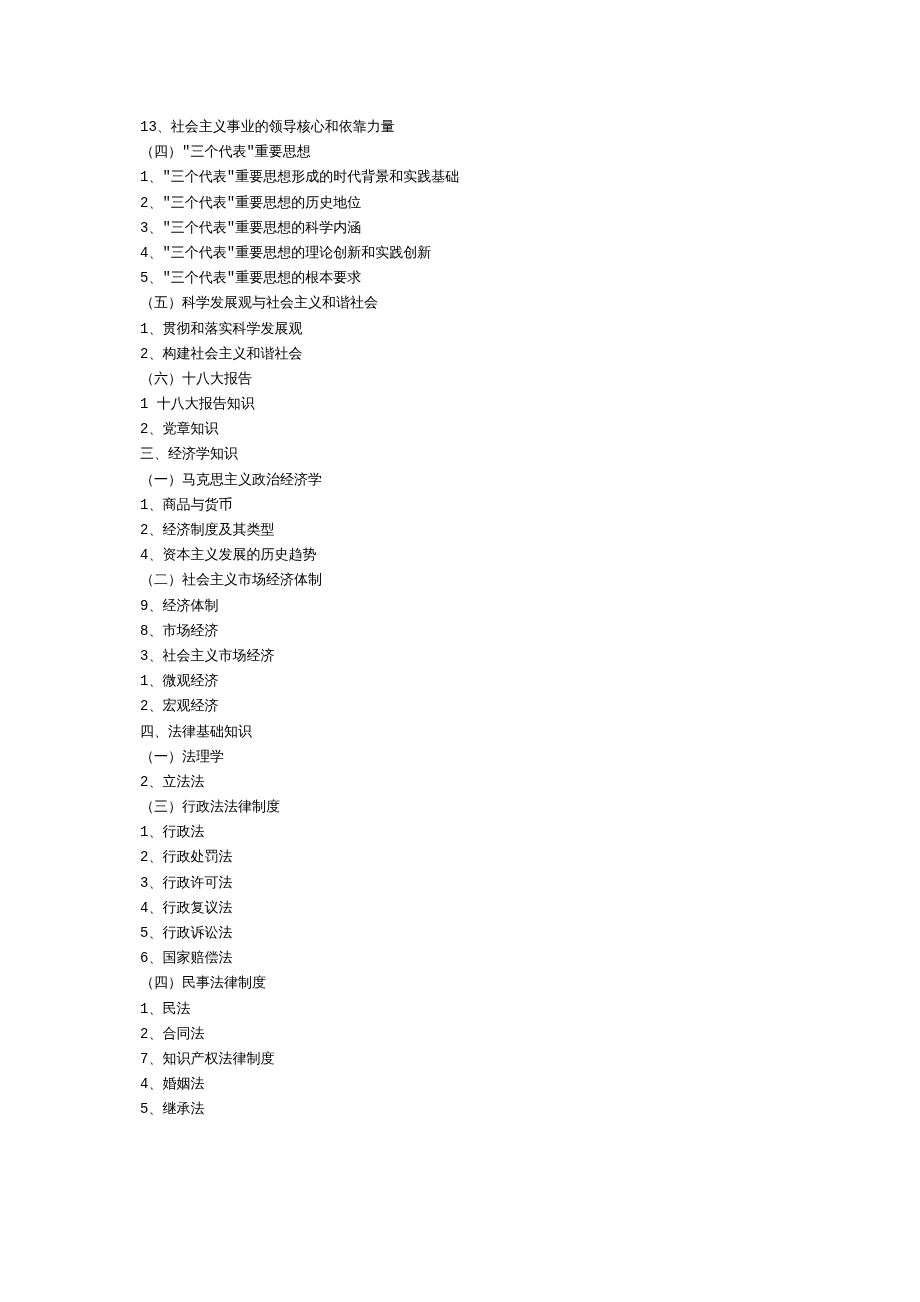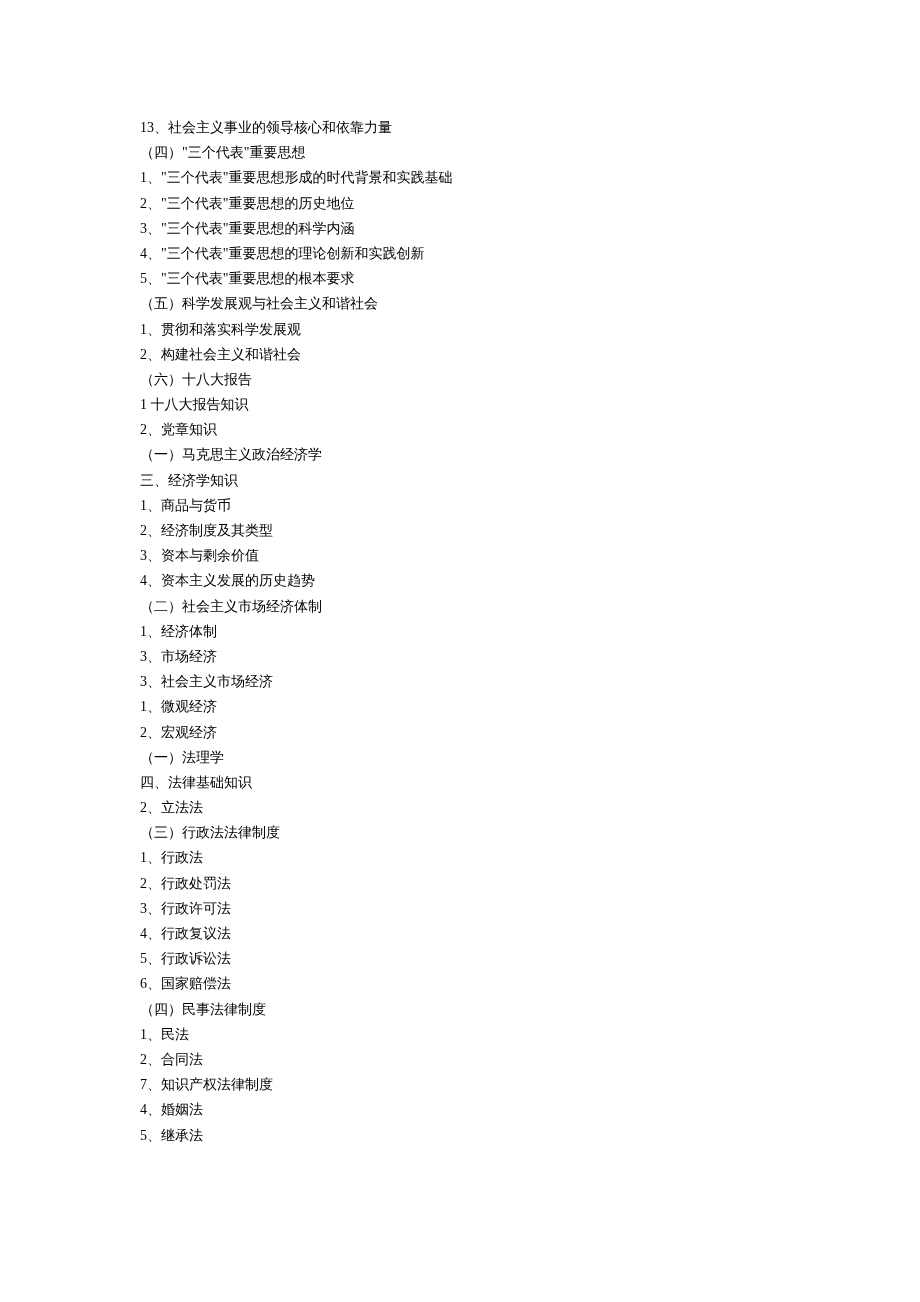--- a/index.html
+++ b/index.html
@@ -12,53 +12,53 @@
       font-size: 14px;
       line-height: 1.8;
       color: #000;
       background: #fff;
       padding: 115px 140px;
       width: 920px;
     }
     .line {
       display: block;
       white-space: nowrap;
+      font-family: Liberation Mono, monospace;
     }
   </style>
 </head>
 <body>
 
 <div>
   <span class="line">13、社会主义事业的领导核心和依靠力量</span>
   <span class="line">（四）"三个代表"重要思想</span>
   <span class="line">1、"三个代表"重要思想形成的时代背景和实践基础</span>
   <span class="line">2、"三个代表"重要思想的历史地位</span>
   <span class="line">3、"三个代表"重要思想的科学内涵</span>
   <span class="line">4、"三个代表"重要思想的理论创新和实践创新</span>
   <span class="line">5、"三个代表"重要思想的根本要求</span>
   <span class="line">（五）科学发展观与社会主义和谐社会</span>
   <span class="line">1、贯彻和落实科学发展观</span>
   <span class="line">2、构建社会主义和谐社会</span>
   <span class="line">（六）十八大报告</span>
   <span class="line">1 十八大报告知识</span>
   <span class="line">2、党章知识</span>
+  <span class="line">三、经济学知识</span>
   <span class="line">（一）马克思主义政治经济学</span>
-  <span class="line">三、经济学知识</span>
   <span class="line">1、商品与货币</span>
   <span class="line">2、经济制度及其类型</span>
-  <span class="line">3、资本与剩余价值</span>
   <span class="line">4、资本主义发展的历史趋势</span>
   <span class="line">（二）社会主义市场经济体制</span>
-  <span class="line">1、经济体制</span>
-  <span class="line">3、市场经济</span>
+  <span class="line">9、经济体制</span>
+  <span class="line">8、市场经济</span>
   <span class="line">3、社会主义市场经济</span>
   <span class="line">1、微观经济</span>
   <span class="line">2、宏观经济</span>
+  <span class="line">四、法律基础知识</span>
   <span class="line">（一）法理学</span>
-  <span class="line">四、法律基础知识</span>
   <span class="line">2、立法法</span>
   <span class="line">（三）行政法法律制度</span>
   <span class="line">1、行政法</span>
   <span class="line">2、行政处罚法</span>
   <span class="line">3、行政许可法</span>
   <span class="line">4、行政复议法</span>
   <span class="line">5、行政诉讼法</span>
   <span class="line">6、国家赔偿法</span>
   <span class="line">（四）民事法律制度</span>
   <span class="line">1、民法</span>

